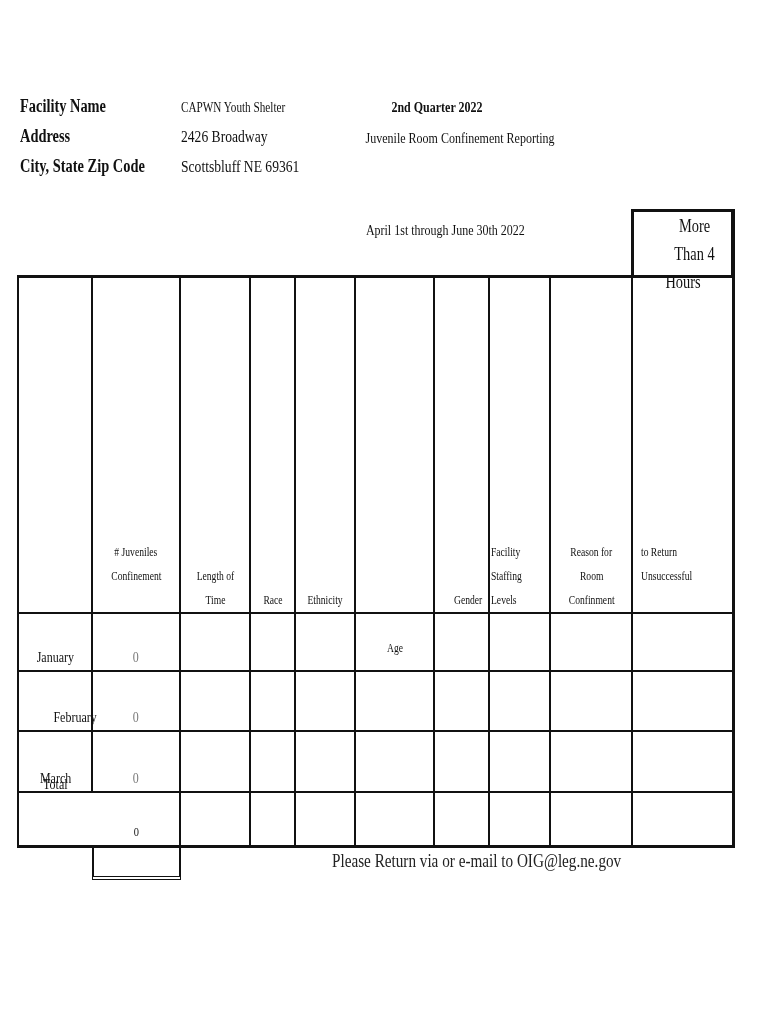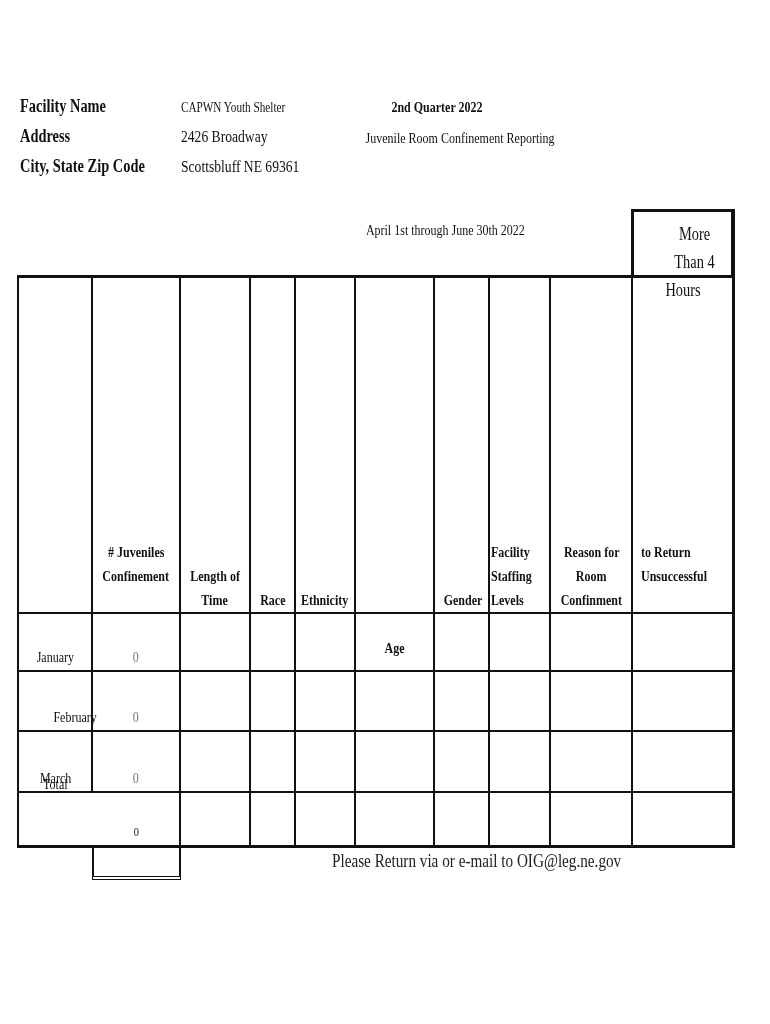--- a/index.html
+++ b/index.html
@@ -12,21 +12,21 @@
   .lbl { font-size: 18px; font-weight: bold; }
   .val { font-size: 17px; }
   .val-sm { font-size: 14px; }
   .title { font-size: 15px; font-weight: bold; }
   .sub { font-size: 15px; }
 
   
   .hline { position: absolute; background: #111; }
   .vline { position: absolute; background: #111; width: 2px; }
 
-  .cell-text { position: absolute; font-size: 15px; line-height: 24px; text-align: center; font-weight: bold; }
+  .cell-text { position: absolute; font-size: 12px; line-height: 24px; text-align: center; }
   .cell-text.left { text-align: left; }
   .month { position: absolute; font-size: 15px; text-align: center; width: 75px; left: 18px; }
   .zero { position: absolute; font-size: 15px; text-align: center; width: 88px; left: 92px; color: #777; }
   .zero.total { color: #111; }
 
   .hours-box { position: absolute; left: 632px; top: 209px; width: 101px; height: 67px;
                border-left: 2px solid #111; border-right: 2px solid #111; border-top: 3px solid #111;
                box-sizing: border-box; text-align: center; font-size: 18px; line-height: 28px; }
   .foot-box { position: absolute; left: 92px; top: 846px; width: 89px; height: 34px;
               border-left: 2px solid #111; border-right: 2px solid #111; border-bottom: 4px double #111;
@@ -42,21 +42,21 @@
 
 <div class="abs val-sm" style="left:181px; top:100px;"><span class="cond">CAPWN Youth Shelter</span></div>
 <div class="abs val" style="left:181px; top:127px;"><span class="cond">2426 Broadway</span></div>
 <div class="abs val" style="left:181px; top:157px;"><span class="cond">Scottsbluff NE 69361</span></div>
 
 <div class="abs title" style="left:380px; width:150px; top:99px; text-align:left;"><span class="condc">2nd Quarter 2022</span></div>
 <div class="abs sub" style="left:342px; width:236px; top:130px; text-align:center;"><span class="condc">Juvenile Room Confinement Reporting</span></div>
 <div class="abs sub" style="left:346px; width:180px; top:186px; text-align:center;margin-top:36px;"><span class="condc">April 1st through June 30th 2022</span></div>
 
 <div class="hours-box">
-  <div style="margin-top:8px;padding-left:24px;"><span class="condc">More Than 4</span></div>
+  <div style="padding-left:24px;"><span class="condc">More Than 4</span></div>
   <div><span class="condc">Hours</span></div>
 </div>
 
 <div>
 
   <div class="hline" style="left:17px; top:275px; width:718px; height:3px;"></div>
   <div class="hline" style="left:17px; top:612px; width:718px; height:2px;"></div>
   <div class="hline" style="left:17px; top:670px; width:718px; height:2px;"></div>
   <div class="hline" style="left:17px; top:730px; width:718px; height:2px;"></div>
   <div class="hline" style="left:17px; top:791px; width:718px; height:2px;"></div>
@@ -84,21 +84,21 @@
   </div>
   <div class="cell-text" style="left:250px; width:45px; top:588px;">
     <div><span class="condc">Race</span></div>
   </div>
   <div class="cell-text" style="left:295px; width:60px; top:588px;">
     <div><span class="condc">Ethnicity</span></div>
   </div>
   <div class="cell-text" style="left:355px; width:79px; top:588px;margin-top:48px;">
     <div><span class="condc">Age</span></div>
   </div>
-  <div class="cell-text" style="left:434px; width:62px; top:588px; text-align:left;">
+  <div class="cell-text" style="left:434px; width:62px; top:588px; text-align:center;">
     <div><span class="cond" style="transform-origin:right top;">Gender</span></div>
   </div>
   <div class="cell-text left" style="left:491px; width:58px; top:540px;">
     <div><span class="cond">Facility</span></div>
     <div><span class="cond">Staffing</span></div>
     <div><span class="cond">Levels</span></div>
   </div>
   <div class="cell-text" style="left:551px; width:81px; top:540px;">
     <div><span class="condc">Reason for</span></div>
     <div><span class="condc">Room</span></div>

